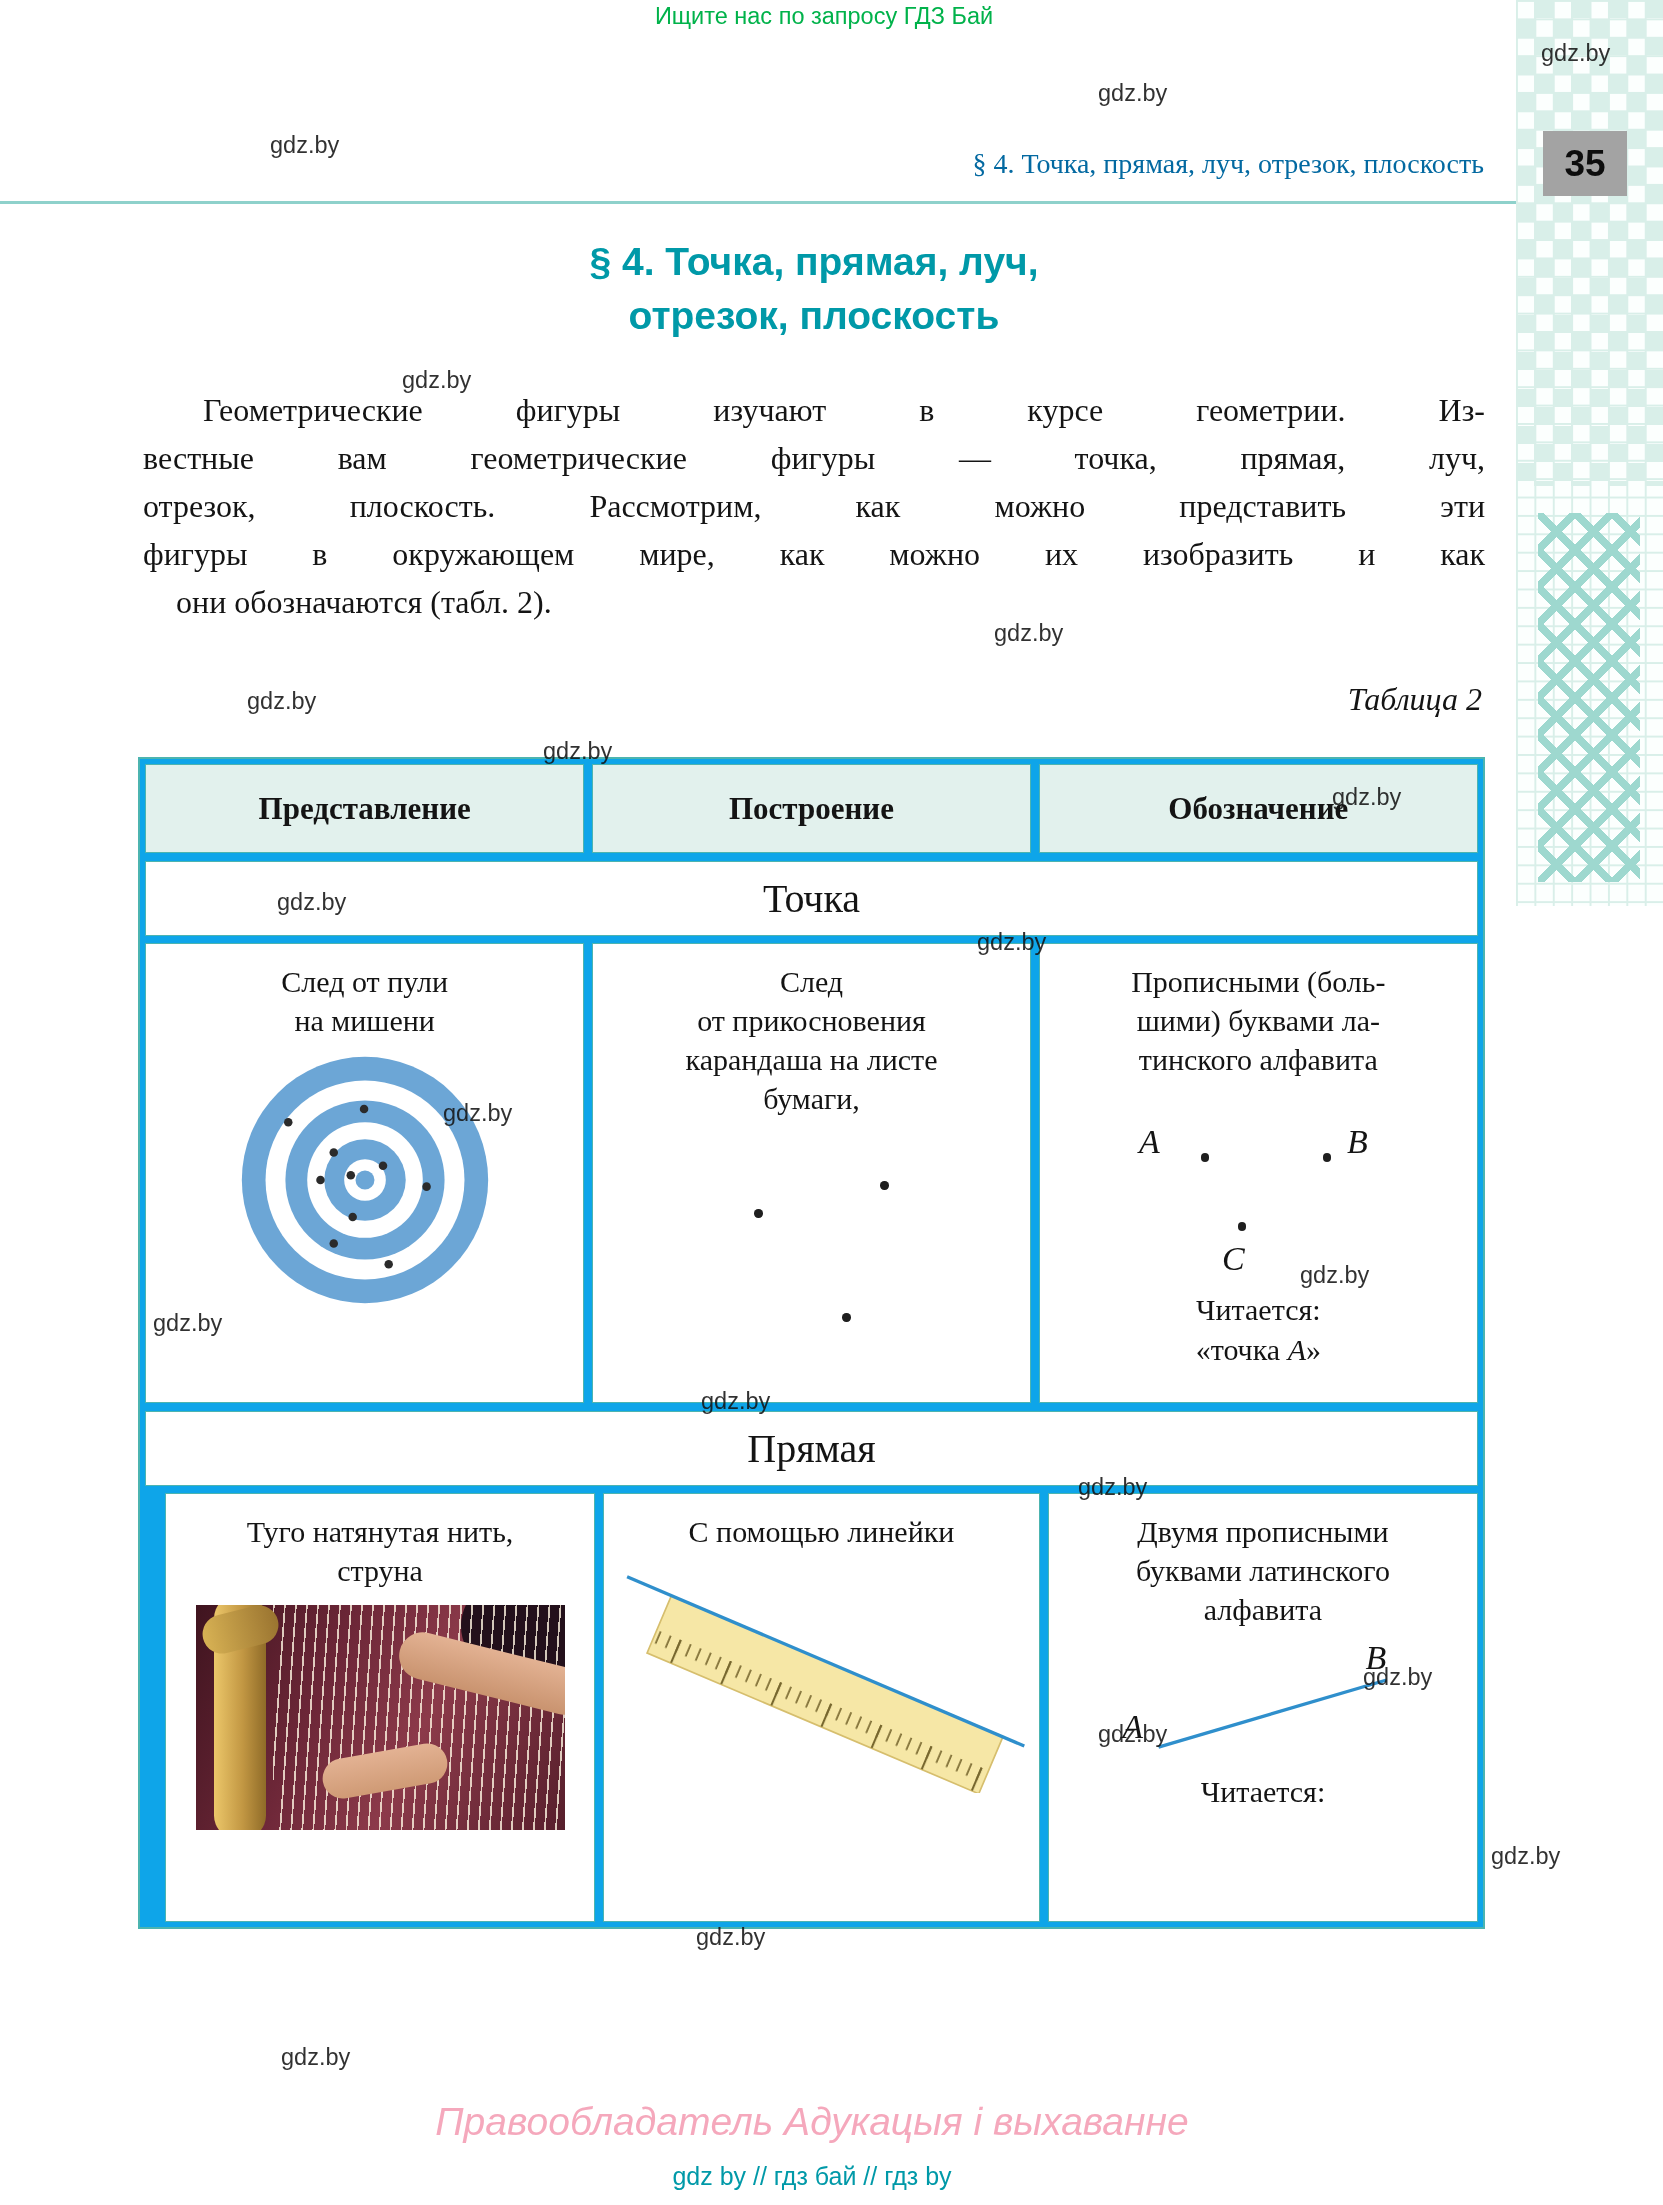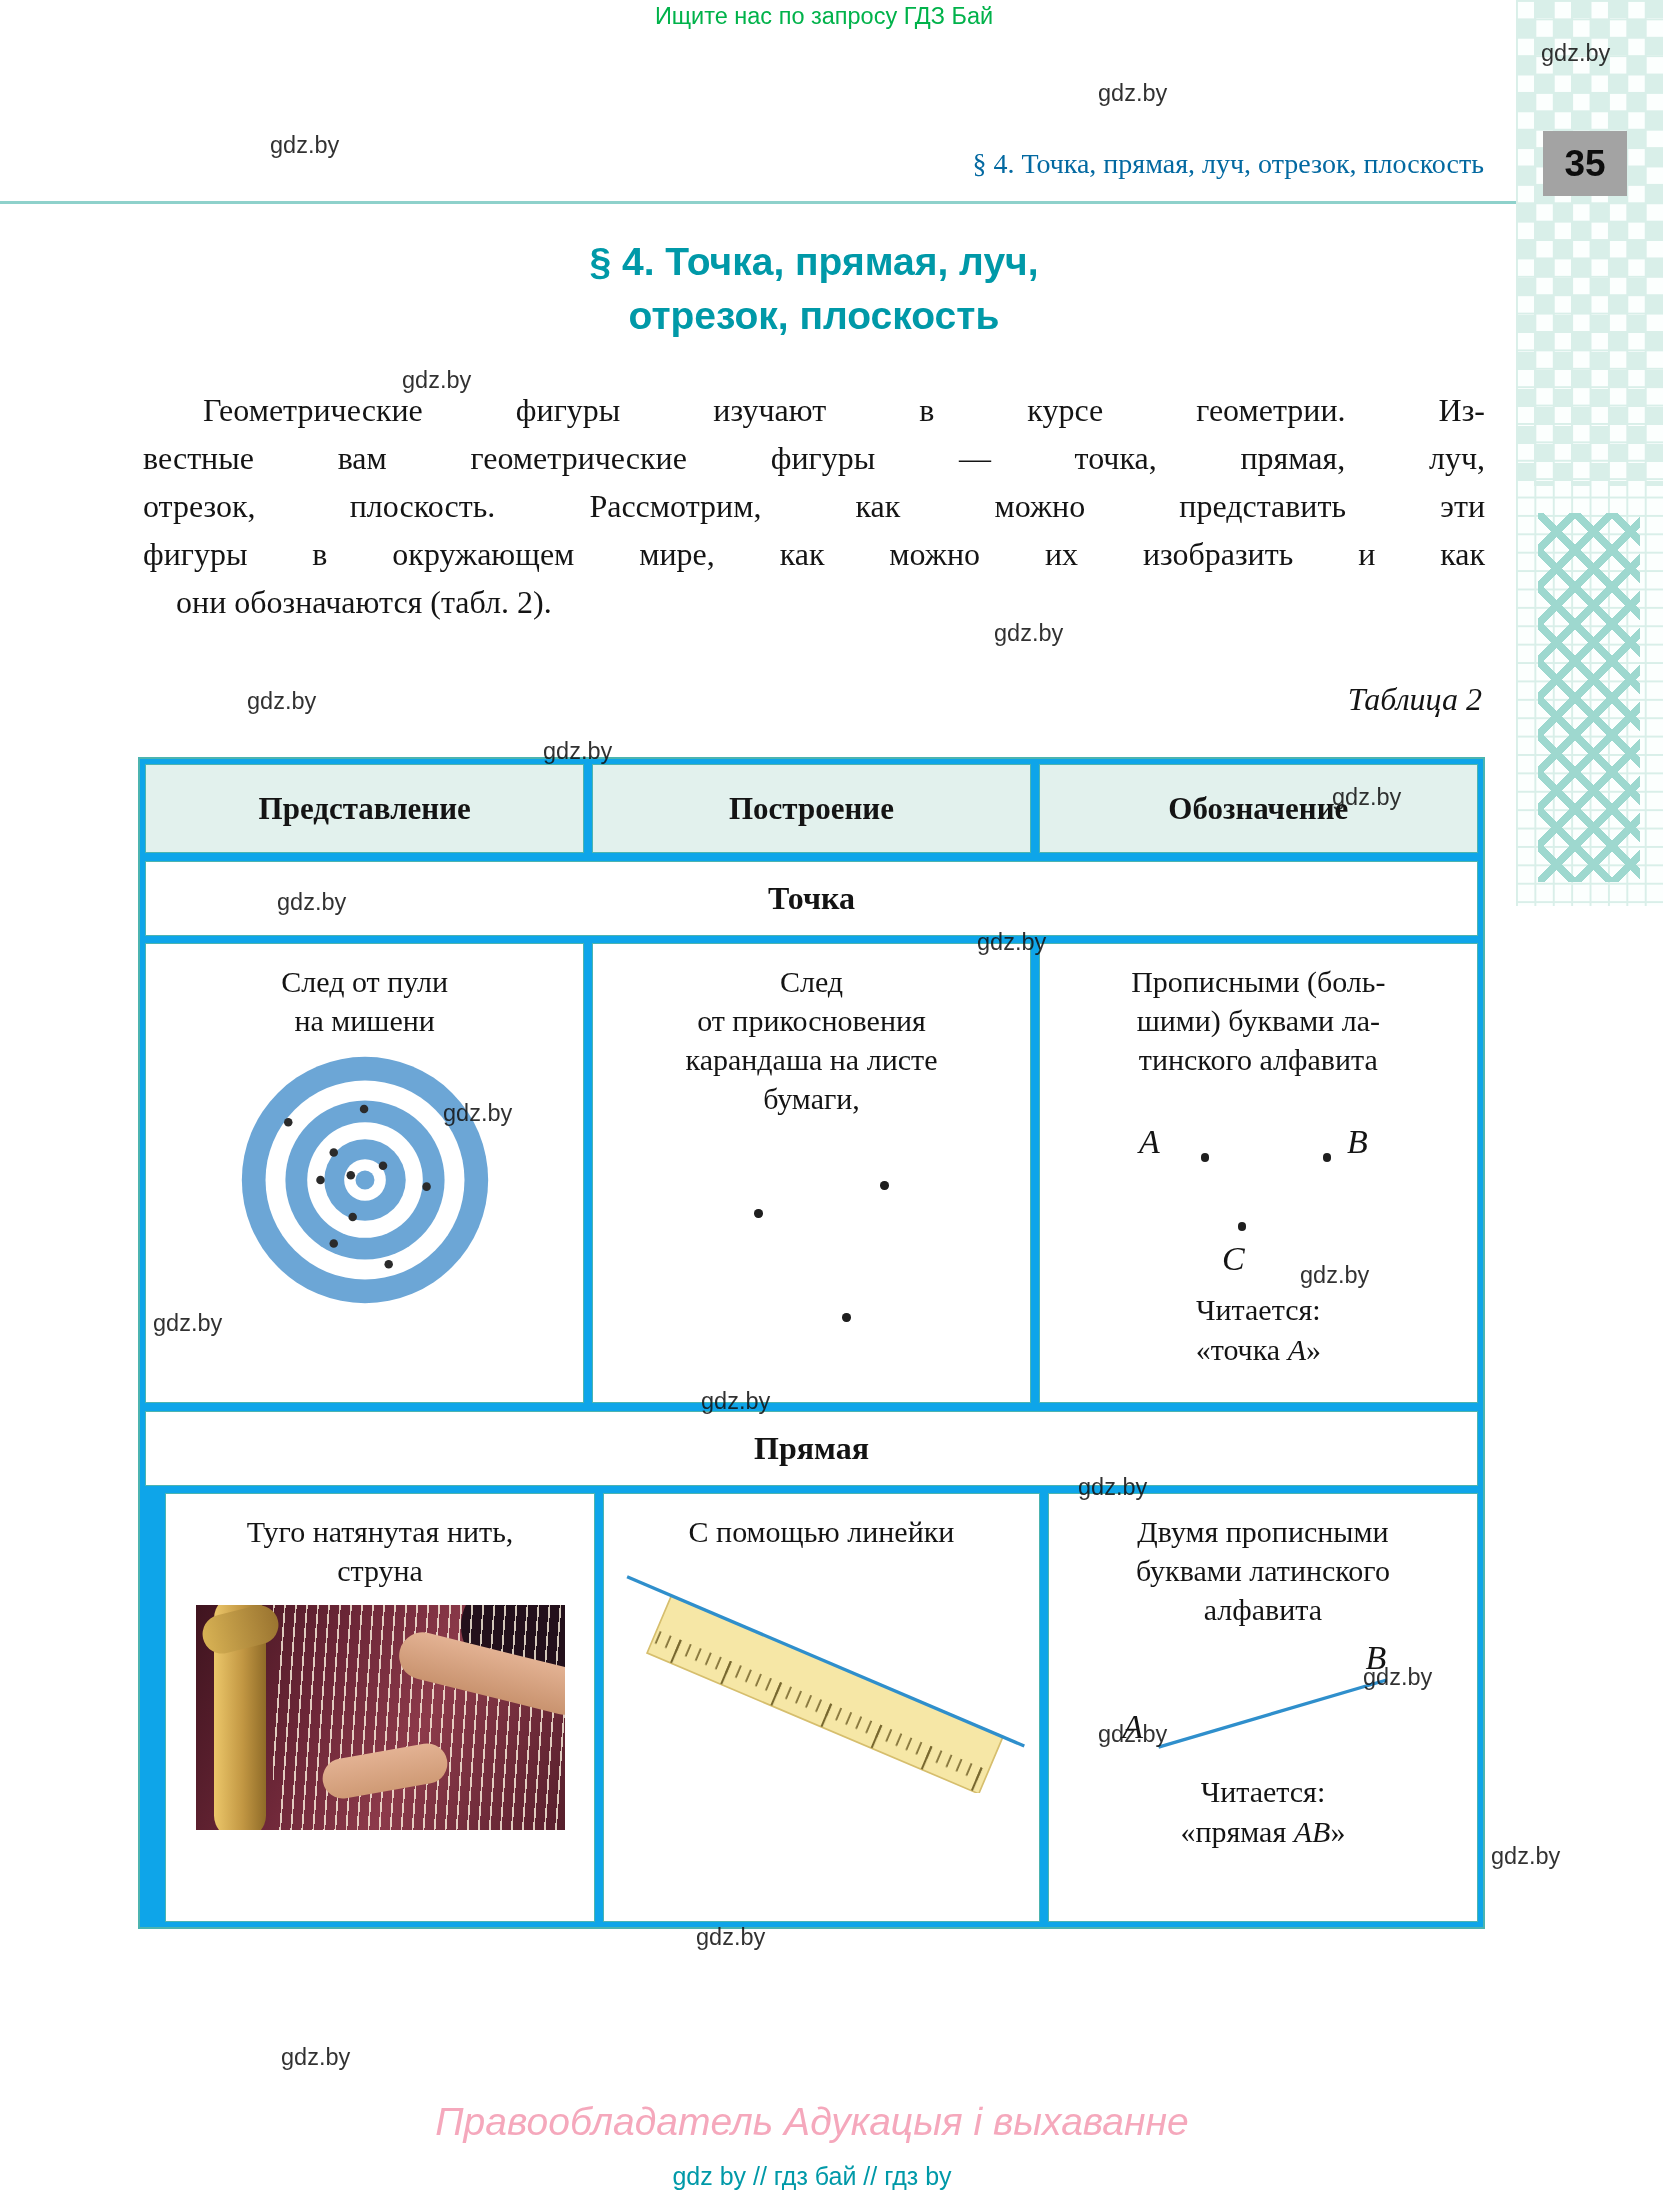--- a/index.html
+++ b/index.html
@@ -63,21 +63,21 @@
 
   
   .tbl { position:absolute; top:757px; left:138px; width:1347px;
          border:2.5px solid var(--tborder,#4cb4b0); padding:5px; background:#0ea5e9; }
   .trow { display:flex; gap:7.5px; margin-bottom:7.5px; }
   .trow:last-child { margin-bottom:0;margin-left:20px; }
   .tcell { border:1.7px solid var(--tborder,#4cb4b0); flex:1; background:#fff; }
   .thead-cell { height:89px; display:flex; align-items:center; justify-content:center;
                 background:var(--thbg,#e2f1ed); font-weight:bold; font-size:31px; }
   .tsection { height:75px; display:flex; align-items:center; justify-content:center;
-              font-weight:bold; font-size:32px; }
+              font-weight:normal; font-size:40px; }
   .tcontent { padding:18.4px 8.4px 8.4px; text-align:center; font-size:30px; line-height:39px; position:relative; }
   .row-point .tcell { height:460px; }
   .row-line  .tcell { height:429px; }
 
   .target-svg { display:block; margin:13.4px auto 0; }
 
   .dots-area { position:relative; height:210px; }
   .pdot { position:absolute; width:8.4px; height:8.4px; border-radius:50%; background:#1f1f1f; }
 
   .points-area { position:relative; height:211px; }
@@ -263,21 +263,20 @@
         <div>алфавита</div>
         <div class="lineab">
           <svg width="285" height="126" viewBox="0 0 340 150">
             <line x1="46" y1="124" x2="318" y2="44" stroke="#2f8fcc" stroke-width="4"></line>
           </svg>
           <span class="pletter" style="left:1.7px; top:65px">A</span>
           <span class="pletter" style="left:245px; top:-3.4px">B</span>
         </div>
         <div class="reads">
           <div>Читается:</div>
-          <div><span>«прямая </span><span class="it">AB</span><span>»</span></div>
         </div>
       </div>
     </div>
 
   </div>
 
   <div class="publisher">Правообладатель Адукацыя і выхаванне</div>
   <div class="footer-links">gdz by  //  гдз бай  //  гдз by</div>
 
   <div class="wm-layer">

